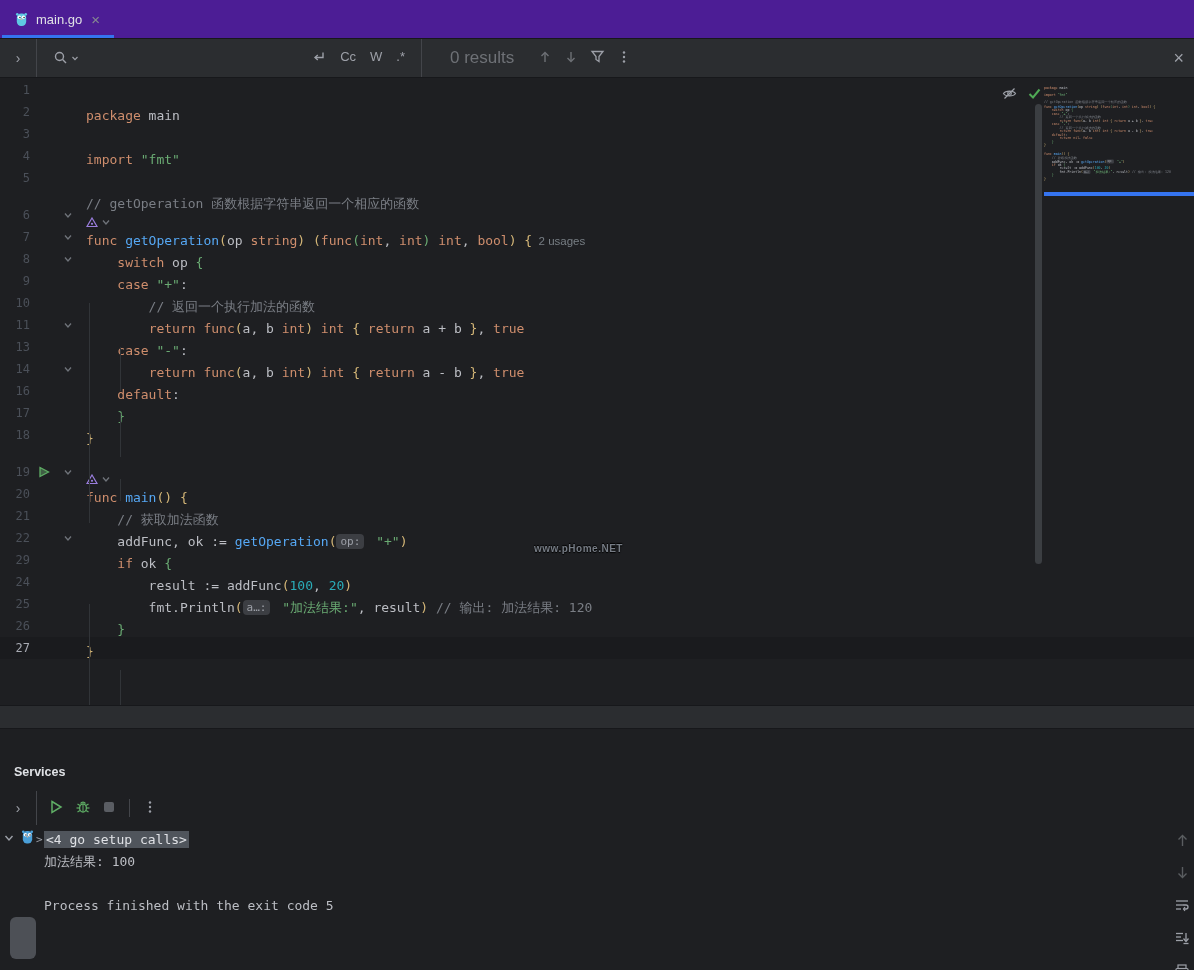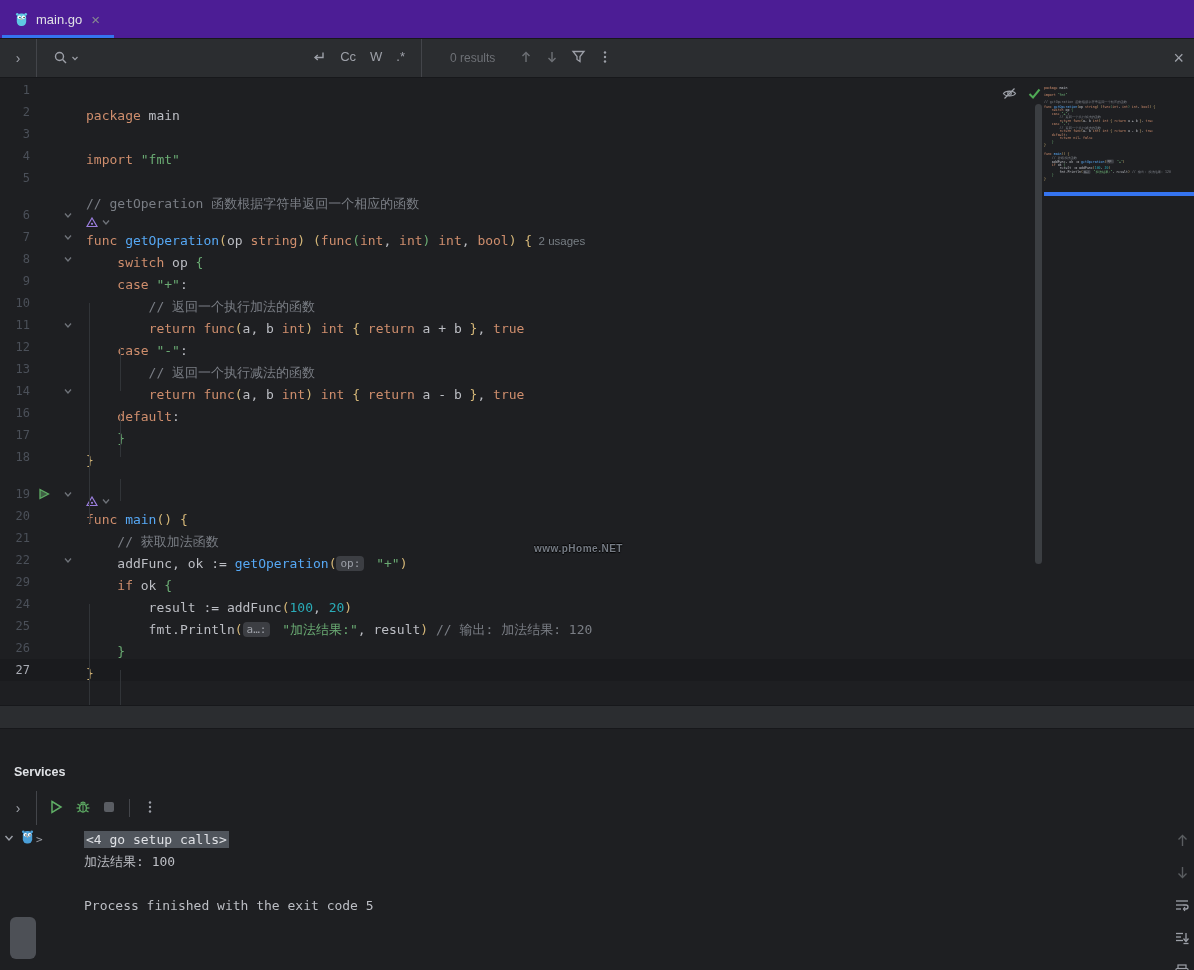--- a/index.html
+++ b/index.html
@@ -14,21 +14,21 @@
 
   
   .searchbar{height:38px;background:#2b2d30;border-top:1px solid #17181b;border-bottom:1px solid #17181b;
              display:flex;align-items:center;}
   .sb-expand{width:36px;align-self:stretch;display:flex;align-items:center;justify-content:center;
              border-right:1px solid #43454a;color:#9da0a8;font-size:14px;}
   .sb-field{width:384px;align-self:stretch;display:flex;align-items:center;border-right:1px solid #43454a;}
   .sb-mag{margin-left:16px;display:flex;align-items:center;gap:2px;}
   .sb-toggles{margin-left:auto;display:flex;align-items:flex-start;gap:14px;padding-right:16px;color:#9da0a8;}
   .sb-toggles span{cursor:default;}
-  .sb-results{margin-left:28px;color:#6e7176;font-size:12px;}
+  .sb-results{margin-left:28px;color:#6e7176;font-size:17px;}
   .sb-nav{display:flex;align-items:center;gap:12px;margin-left:24px;}
   .sb-close{margin-left:auto;margin-right:10px;color:#9da0a8;font-size:18px;line-height:1;}
 
   
   .editor{position:relative;height:627px;background:#1e1f22;overflow:hidden;
           font-family:"DejaVu Sans Mono","Liberation Mono",monospace;font-size:13px;}
   .rows{padding-top:1px;}
   .row{display:flex;height:22px;line-height:22px;white-space:pre;}
   .row.ai{height:15px;line-height:15px;}
   .row.cur{background:#1a1b1e;}
@@ -67,21 +67,21 @@
   .services{height:244px;background:#1e1f22;display:flex;flex-direction:column;}
   .svc-header{height:38px;display:flex;align-items:center;padding-left:14px;margin-top:24px;}
   .svc-title{font-weight:bold;color:#dfe1e5;font-size:12.5px;}
   .svc-toolbar{height:34px;display:flex;align-items:center;}
   .svc-chevcol{width:36px;align-self:stretch;display:flex;align-items:center;justify-content:center;
                border-right:1px solid #43454a;color:#9da0a8;font-size:14px;}
   .svc-btns{display:flex;align-items:center;gap:11px;padding-left:11px;}
   .svc-sep{width:1px;height:18px;background:#43454a;margin:0 2px;}
   .console{position:relative;flex:1;font-family:"DejaVu Sans Mono","Liberation Mono",monospace;
            font-size:13px;line-height:22px;padding:4px 40px 0 44px;color:#bcbec4;}
-  .c-line{height:22px;white-space:pre;margin-left:40px;}
+  .c-line{height:22px;white-space:pre;}
   .selbg{background:#50555c;color:#dfe1e5;padding:1px 2px;}
   .tree-ics{position:absolute;left:0;top:4px;display:flex;align-items:center;height:22px;}
   .tree-chevron{margin-left:3px;}
   .tree-go{margin-left:5px;}
   .tree-arrow{color:#9da0a8;font-size:11px;margin-left:1px;}
   .con-right{position:absolute;top:8px;right:4px;display:flex;flex-direction:column;gap:10px;align-items:center;}
   .con-thumb{position:absolute;left:10px;bottom:14px;width:26px;height:42px;background:#4d5056;border-radius:6px;}
 </style>
 </head>
 <body>
@@ -180,21 +180,20 @@
                 <path d="M2 2.5 L5 6 L8 2.5" stroke="#6f737a" fill="none" stroke-width="1.3"></path>
               </svg></span></div><div class="code"><span class="tk-p">    </span><span class="tk-k">switch</span><span class="tk-p"> op </span><span class="tk-bg">{</span></div></div>
         <div class="row"><div class="gutter"><span class="ln">8</span><span class="gic"><svg class="fold-ic" width="10" height="9" viewBox="0 0 10 9">
                 <path d="M2 2.5 L5 6 L8 2.5" stroke="#6f737a" fill="none" stroke-width="1.3"></path>
               </svg></span></div><div class="code"><span class="tk-p">    </span><span class="tk-k">case</span><span class="tk-p"> </span><span class="tk-s">"+"</span><span class="tk-p">:</span></div></div>
         <div class="row"><div class="gutter"><span class="ln">9</span><span class="gic"></span></div><div class="code"><span class="tk-c">        // 返回一个执行加法的函数</span></div></div>
         <div class="row"><div class="gutter"><span class="ln">10</span><span class="gic"></span></div><div class="code"><span class="tk-p">        </span><span class="tk-k">return</span><span class="tk-p"> </span><span class="tk-k">func</span><span class="tk-by">(</span><span class="tk-p">a, b </span><span class="tk-k">int</span><span class="tk-by">)</span><span class="tk-p"> </span><span class="tk-k">int</span><span class="tk-p"> </span><span class="tk-by">{</span><span class="tk-p"> </span><span class="tk-k">return</span><span class="tk-p"> a + b </span><span class="tk-by">}</span><span class="tk-p">, </span><span class="tk-k">true</span></div></div>
         <div class="row"><div class="gutter"><span class="ln">11</span><span class="gic"><svg class="fold-ic" width="10" height="9" viewBox="0 0 10 9">
                 <path d="M2 2.5 L5 6 L8 2.5" stroke="#6f737a" fill="none" stroke-width="1.3"></path>
               </svg></span></div><div class="code"><span class="tk-p">    </span><span class="tk-k">case</span><span class="tk-p"> </span><span class="tk-s">"-"</span><span class="tk-p">:</span></div></div>
-        <div class="row"><div class="gutter"><span class="ln">12</span><span class="gic"></span></div><div class="code"><span class="tk-c">        // 返回一个执行减法的函数</span></div></div>
         <div class="row"><div class="gutter"><span class="ln">13</span><span class="gic"></span></div><div class="code"><span class="tk-p">        </span><span class="tk-k">return</span><span class="tk-p"> </span><span class="tk-k">func</span><span class="tk-by">(</span><span class="tk-p">a, b </span><span class="tk-k">int</span><span class="tk-by">)</span><span class="tk-p"> </span><span class="tk-k">int</span><span class="tk-p"> </span><span class="tk-by">{</span><span class="tk-p"> </span><span class="tk-k">return</span><span class="tk-p"> a - b </span><span class="tk-by">}</span><span class="tk-p">, </span><span class="tk-k">true</span></div></div>
         <div class="row"><div class="gutter"><span class="ln">14</span><span class="gic"><svg class="fold-ic" width="10" height="9" viewBox="0 0 10 9">
                 <path d="M2 2.5 L5 6 L8 2.5" stroke="#6f737a" fill="none" stroke-width="1.3"></path>
               </svg></span></div><div class="code"><span class="tk-p">    </span><span class="tk-k">default</span><span class="tk-p">:</span></div></div>
         <div class="row"><div class="gutter"><span class="ln">16</span><span class="gic"></span></div><div class="code"><span class="tk-p">    </span><span class="tk-bg">}</span></div></div>
         <div class="row"><div class="gutter"><span class="ln">17</span><span class="gic"></span></div><div class="code"><span class="tk-by">}</span></div></div>
         <div class="row"><div class="gutter"><span class="ln">18</span><span class="gic"></span></div><div class="code"></div></div>
         <div class="row ai"><div class="gutter"><span class="ln"></span><span class="gic"></span></div><div class="code"><svg class="ai-ic" width="12" height="12" viewBox="0 0 12 12">
               <path d="M6 1 L11 9.5 H1 Z" stroke="#9b7ede" fill="none" stroke-width="1.2"></path>
               <circle cx="6" cy="6.8" r="1.1" fill="#9b7ede"></circle>

